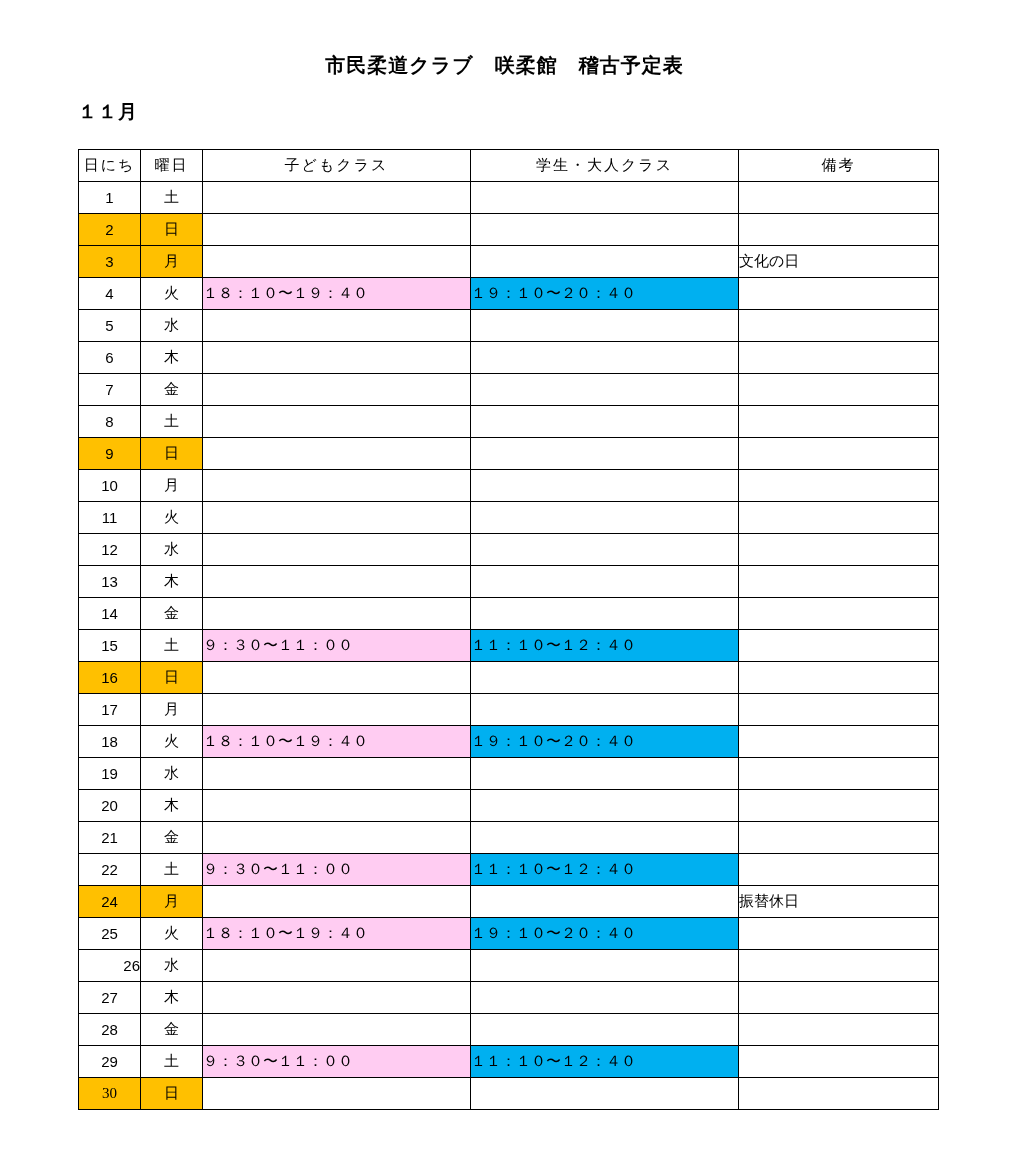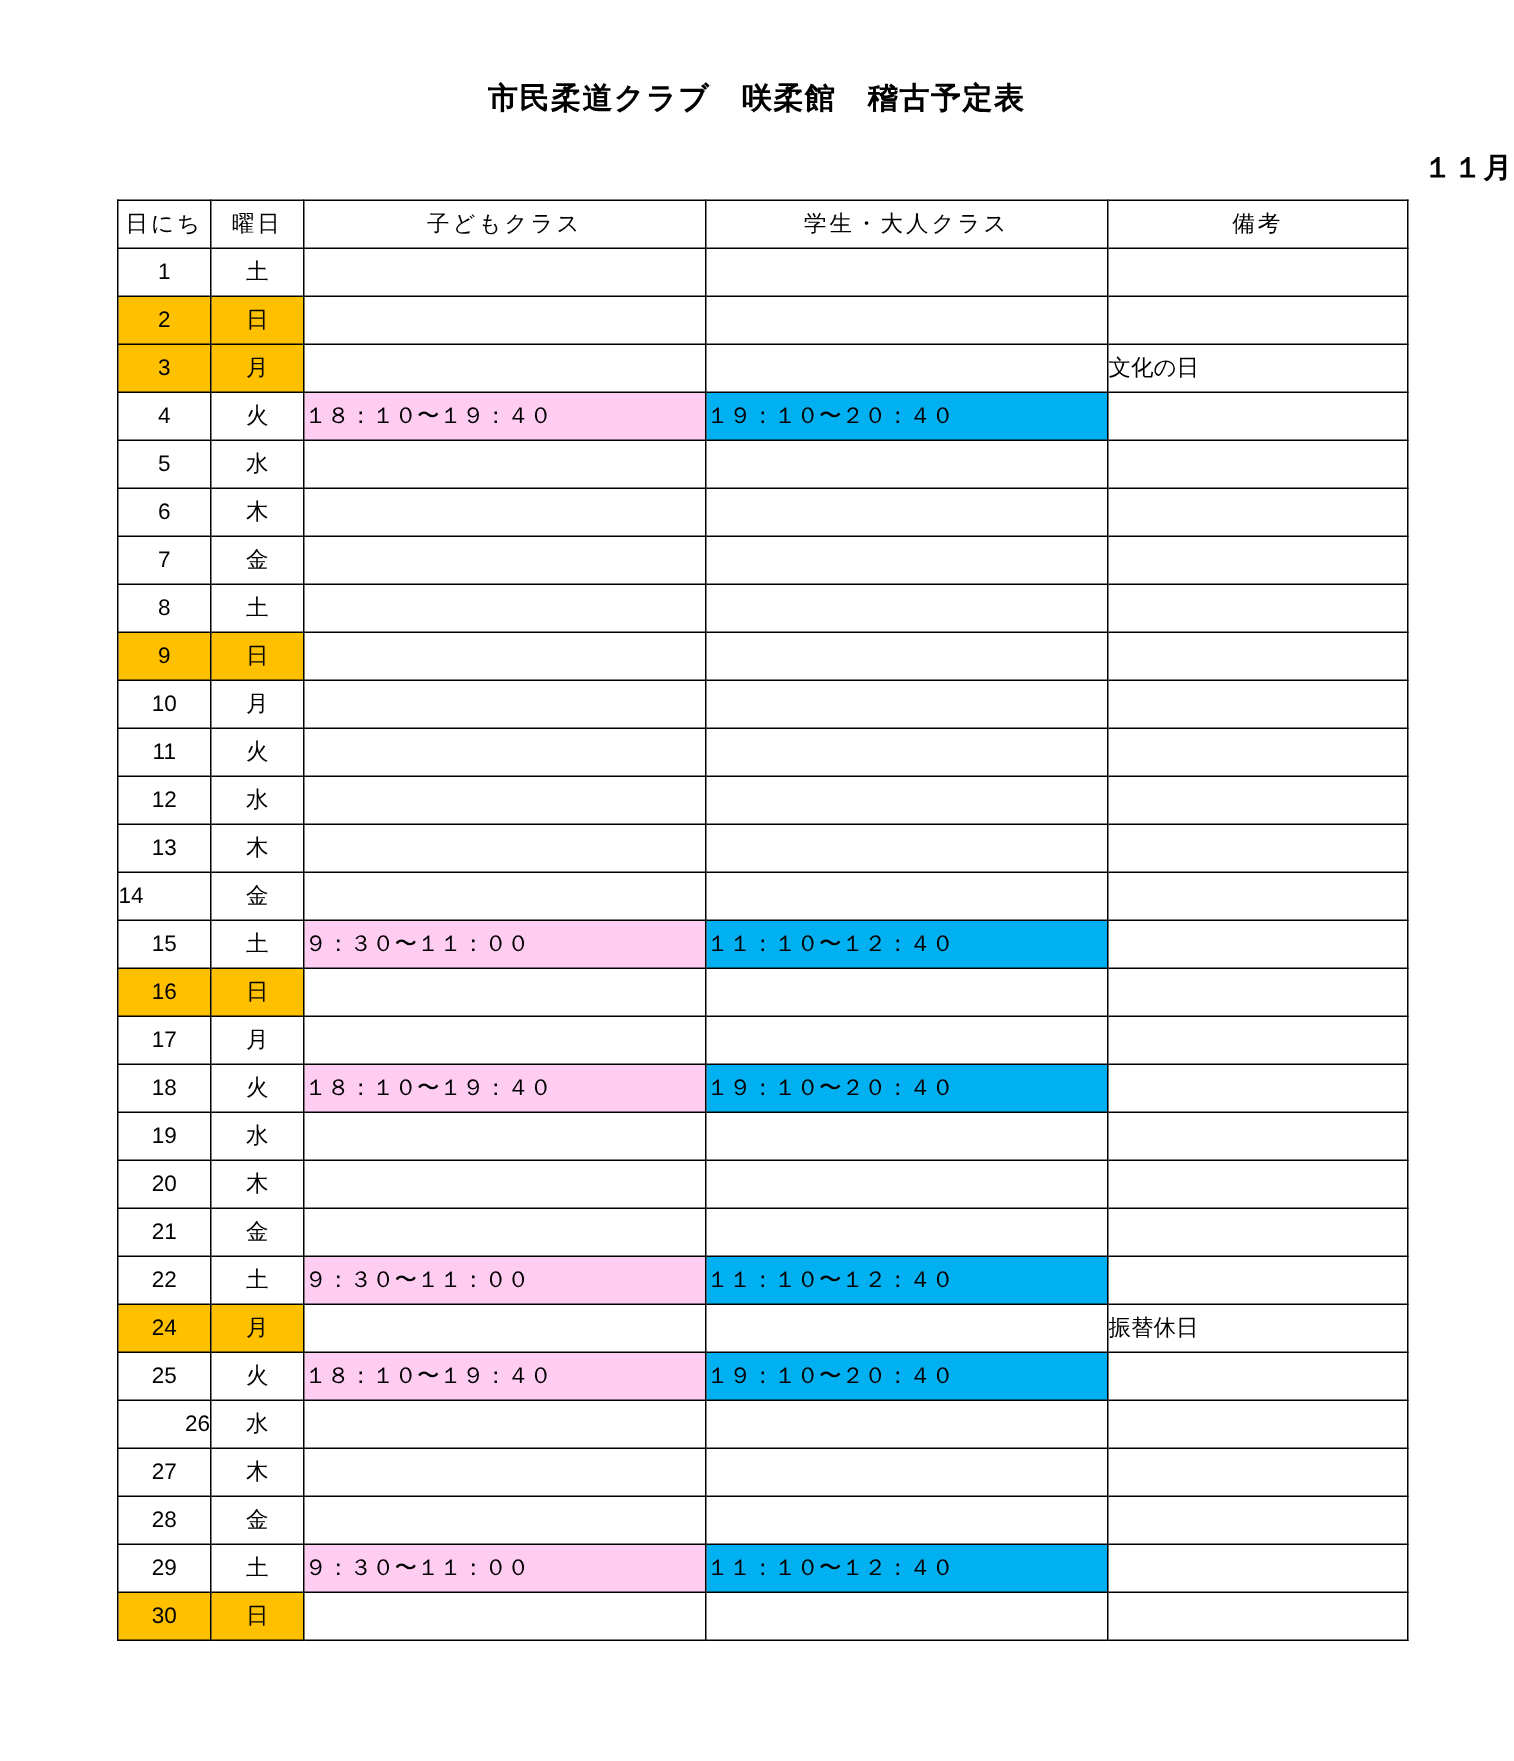--- a/index.html
+++ b/index.html
@@ -26,23 +26,22 @@
     font-size: 20px;
     font-weight: bold;
     letter-spacing: 1px;
     margin: 0;
     padding-top: 52px;
     font-family: "Liberation Sans", "DejaVu Sans", sans-serif;
   }
   .month {
     font-size: 19px;
     font-weight: bold;
-    margin: 20px 0 8px 78px;
+    margin: 20px 0 24px 78px;
     letter-spacing: 1px;
-    text-align: right;
   }
   table.schedule {
     border-collapse: collapse;
     margin-left: 78px;
     width: 860px;
     table-layout: fixed;
   }
   table.schedule th,
   table.schedule td {
     border: 1.5px solid #000000;
@@ -190,21 +189,21 @@
           <td class="col-note cell-note"></td>
         </tr>
         <tr>
           <td class="col-day" style="text-align: center;">13</td>
           <td class="col-dow" style="text-align: center;">木</td>
           <td class="col-kids cell-time"></td>
           <td class="col-adult cell-time"></td>
           <td class="col-note cell-note"></td>
         </tr>
         <tr>
-          <td class="col-day" style="text-align: left;">14</td>
+          <td class="col-day" style="text-align: center;">14</td>
           <td class="col-dow" style="text-align: center;">金</td>
           <td class="col-kids cell-time"></td>
           <td class="col-adult cell-time"></td>
           <td class="col-note cell-note"></td>
         </tr>
         <tr>
           <td class="col-day" style="text-align: center;">15</td>
           <td class="col-dow" style="text-align: center;">土</td>
           <td class="col-kids cell-time bg-kids">９：３０〜１１：００</td>
           <td class="col-adult cell-time bg-adult">１１：１０〜１２：４０</td>
@@ -295,21 +294,21 @@
           <td class="col-note cell-note"></td>
         </tr>
         <tr>
           <td class="col-day" style="text-align: center;">29</td>
           <td class="col-dow" style="text-align: center;">土</td>
           <td class="col-kids cell-time bg-kids">９：３０〜１１：００</td>
           <td class="col-adult cell-time bg-adult">１１：１０〜１２：４０</td>
           <td class="col-note cell-note"></td>
         </tr>
         <tr>
-          <td class="col-day bg-holiday" style="">30</td>
+          <td class="col-day bg-holiday" style=" font-family: Liberation Serif, serif;">30</td>
           <td class="col-dow bg-holiday" style="text-align: center;">日</td>
           <td class="col-kids cell-time"></td>
           <td class="col-adult cell-time"></td>
           <td class="col-note cell-note"></td>
         </tr>
       </tbody>
   </table>
 
 </div>
 

